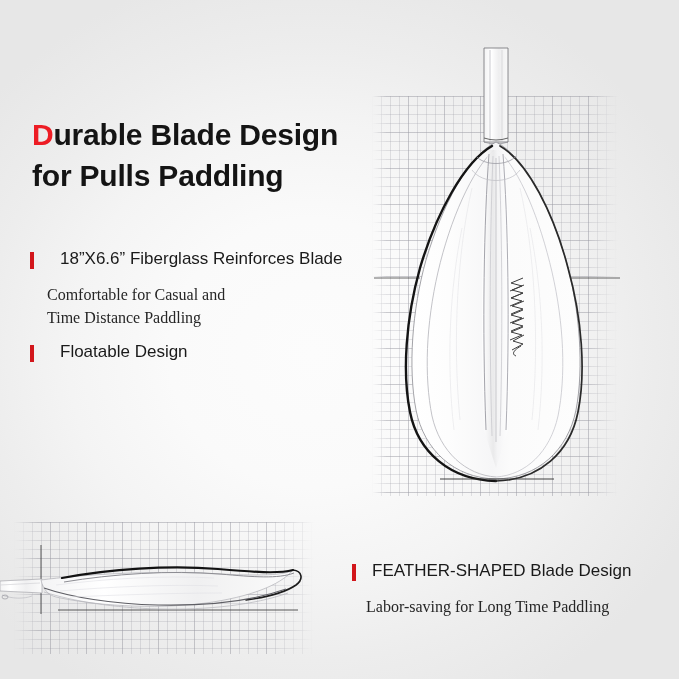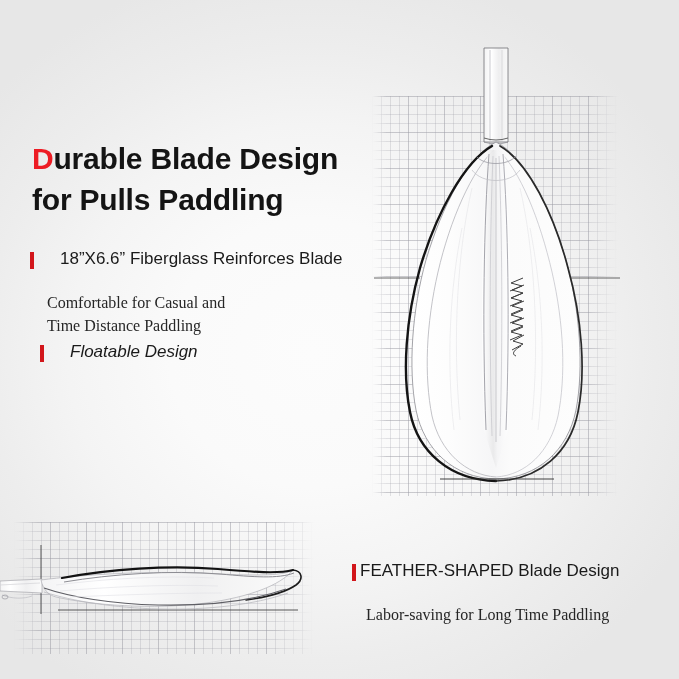--- a/index.html
+++ b/index.html
@@ -72,40 +72,39 @@
   .headline {
     position: absolute;
     left: 32px;
     top: 114px;
     width: 350px;
     font-size: 30px;
     line-height: 41px;
     font-weight: bold;
     color: #141414;
     letter-spacing: -0.2px;
-    margin-top: 24px;
   }
   .headline .drop {
     color: #ed1c24;
   }
 
   .feature {
     position: absolute;
     width: 350px;
   }
   .feature.f1 { left: 30px; top: 249px; }
-  .feature.f2 { left: 40px; top: 342px; font-style: italic; }
+  .feature.f2 { left: 30px; top: 342px; }
   .feature.f3 { left: 352px; top: 561px; width: 320px; }
 
   .feature-head {
     display: flex;
     align-items: flex-start;
     gap: 26px;
   }
-  .feature.f3 .feature-head { gap: 4px; align-items: flex-end; }
+  .feature.f3 .feature-head { gap: 16px; align-items: flex-end; }
 
   .bullet-bar {
     display: block;
     width: 4px;
     height: 17px;
     background: #d2161b;
     flex: 0 0 auto;
     margin-top: 3px;
   }
   .feature-title {
@@ -113,21 +112,21 @@
     line-height: 20px;
     color: #1a1a1a;
     font-weight: normal;
     white-space: nowrap;
   }
   .feature-sub {
     font-family: "Liberation Serif", serif;
     font-size: 16px;
     line-height: 23px;
     color: #262626;
-    margin-top: 22px;
+    margin-top: 14px;
     margin-left: 17px;
   }
   .feature.f3 .feature-sub { margin-left: 14px; }
   .feature-sub div { white-space: nowrap; }
 
   
   .illo {
     position: absolute;
     pointer-events: none;
   }

